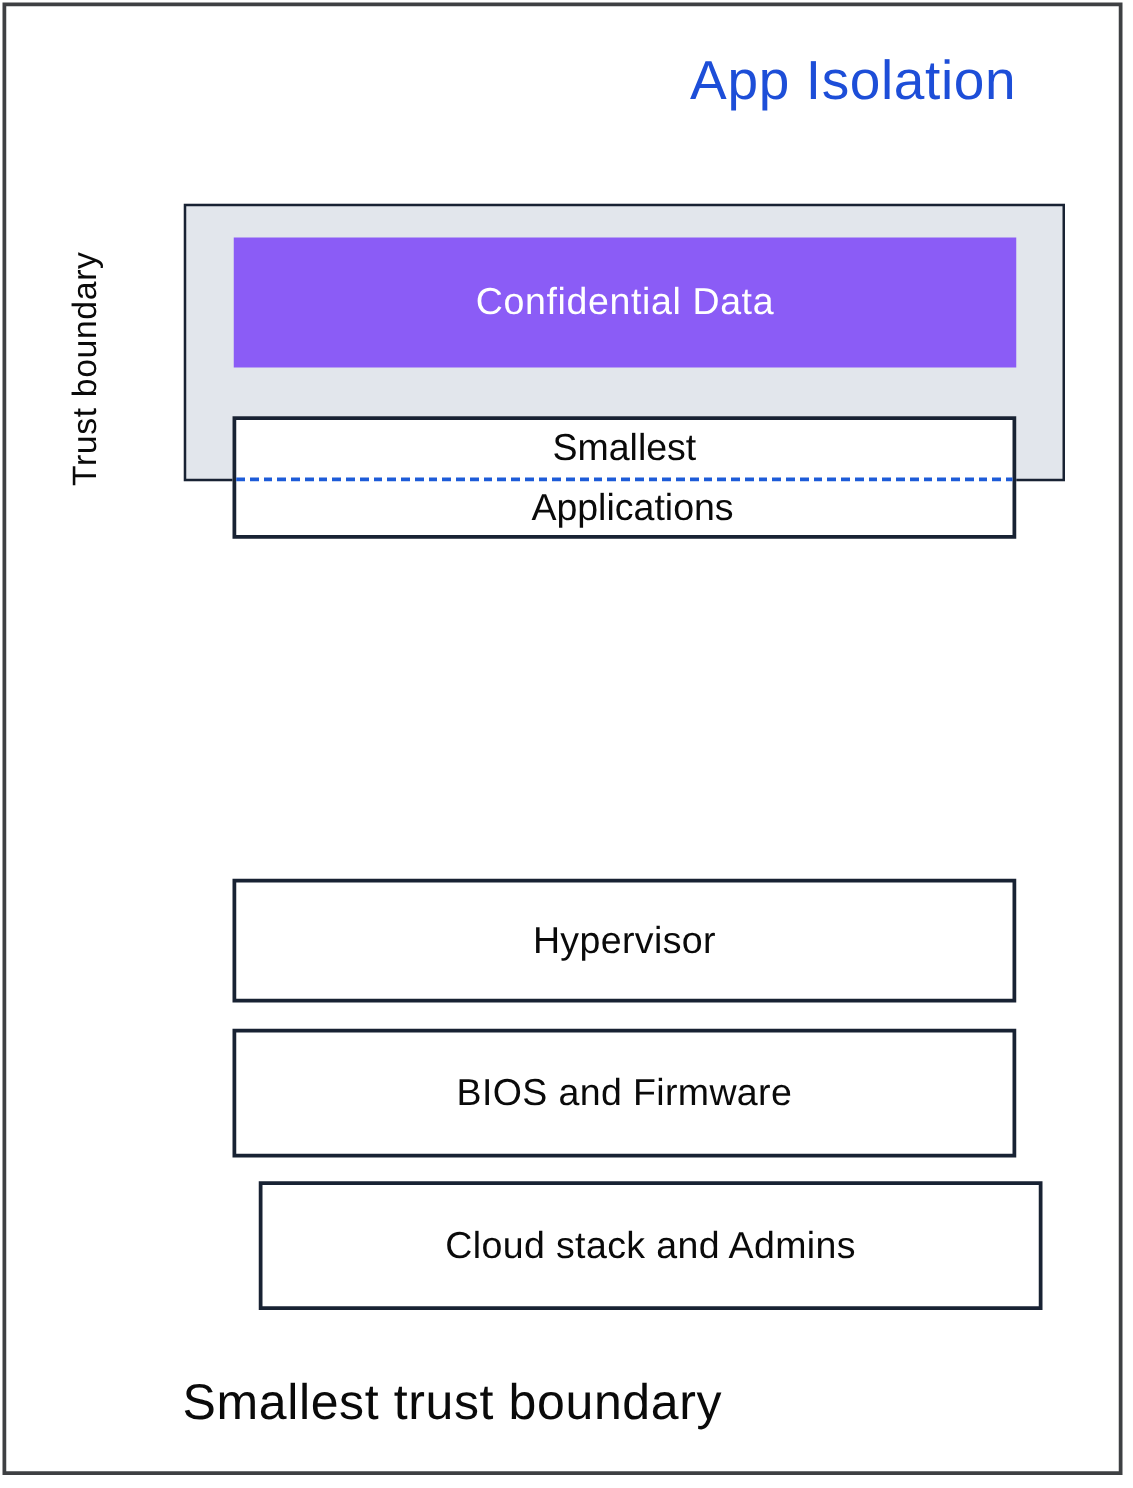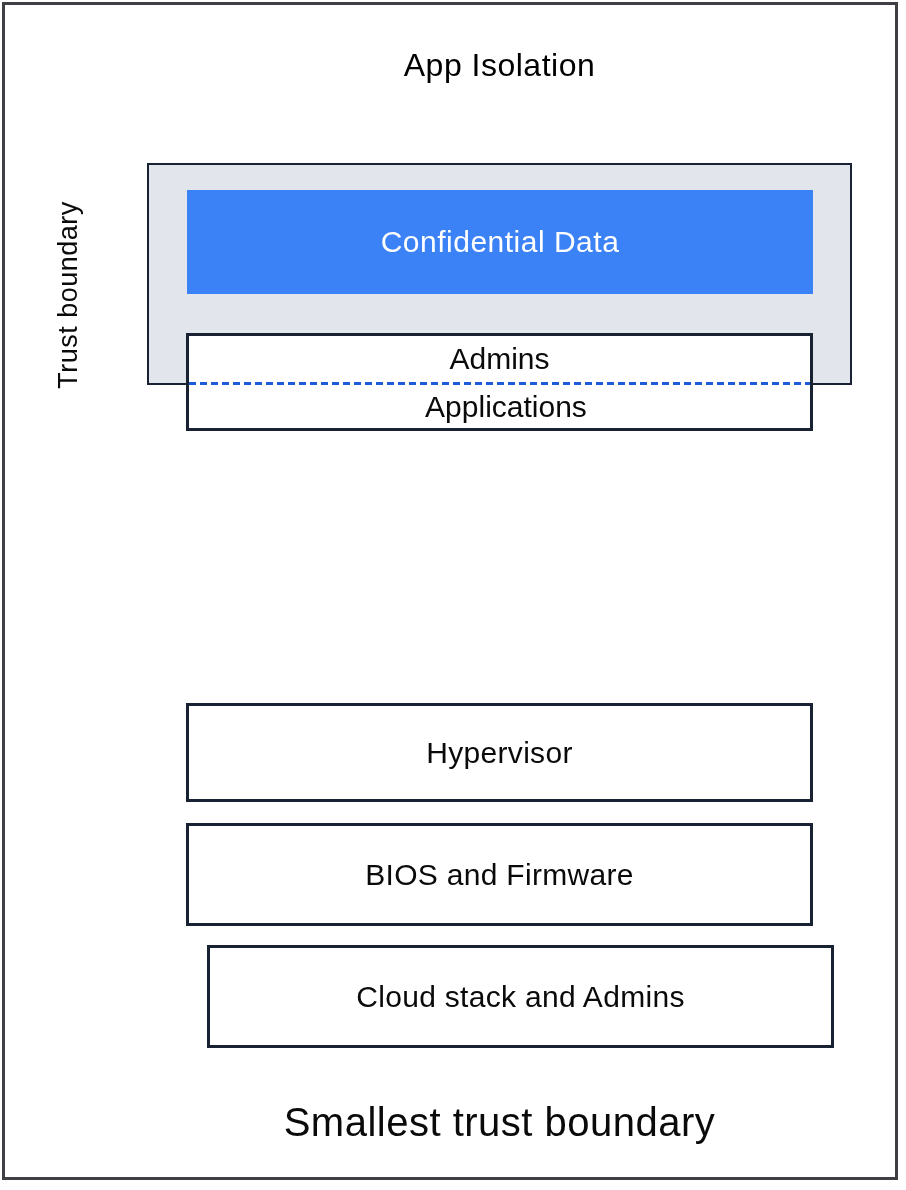--- a/index.html
+++ b/index.html
@@ -23,24 +23,24 @@
     height: 1178px;
     border: 3px solid #3e4043;
     box-sizing: border-box;
     background: transparent;
   }
   .diagram-title {
     position: absolute;
     left: 186px;
     width: 627px;
     top: 42px;
-    text-align: center;
-    font-size: 32px;
+    text-align: right;
+    font-size: 44px;
     line-height: 46px;
-    color: #000000;
+    color: #1d4ed8;
     letter-spacing: 0.5px;
   }
   .trust-boundary-label {
     position: absolute;
     left: 68px;
     top: 295px;
     transform: translate(-50%, -50%) rotate(-90deg);
     transform-origin: center center;
     white-space: nowrap;
     font-size: 27px;
@@ -57,21 +57,21 @@
     border: 2px solid #182233;
     box-sizing: border-box;
     z-index: 1;
   }
   .confidential-box {
     position: absolute;
     left: 187px;
     top: 190px;
     width: 626px;
     height: 104px;
-    background: #3b82f6;
+    background: #8b5cf6;
     color: #ffffff;
     display: flex;
     align-items: center;
     justify-content: center;
     font-size: 30px;
     letter-spacing: 0.5px;
     z-index: 2;
   }
   .enclave-box {
     position: absolute;
@@ -125,21 +125,20 @@
     font-size: 30px;
     color: #0a0a0a;
     letter-spacing: 0.3px;
     z-index: 2;
   }
   .bottom-caption {
     position: absolute;
     left: 146px;
     width: 707px;
     top: 1098px;
-    text-align: center;
     font-size: 40px;
     line-height: 48px;
     color: #0a0a0a;
     letter-spacing: 0.5px;
   }
 </style>
 </head>
 <body>
 
 <div class="page">
@@ -150,21 +149,21 @@
 
   <div class="trust-boundary-label">Trust boundary</div>
 
   <div class="trust-region"></div>
 
   <div class="confidential-box">
     <span>Confidential Data</span>
   </div>
 
   <div class="enclave-box">
-    <div class="enclave-top">Admins</div>
+    <div class="enclave-top">Smallest</div>
     <div class="boundary-dash-line"></div>
     <div class="enclave-bottom">Applications</div>
   </div>
 
 
 
   <div class="layer-box" style="top:703px; height:99px;">Hypervisor</div>
 
   <div class="layer-box" style="top:823px; height:103px;">BIOS and Firmware</div>
 

